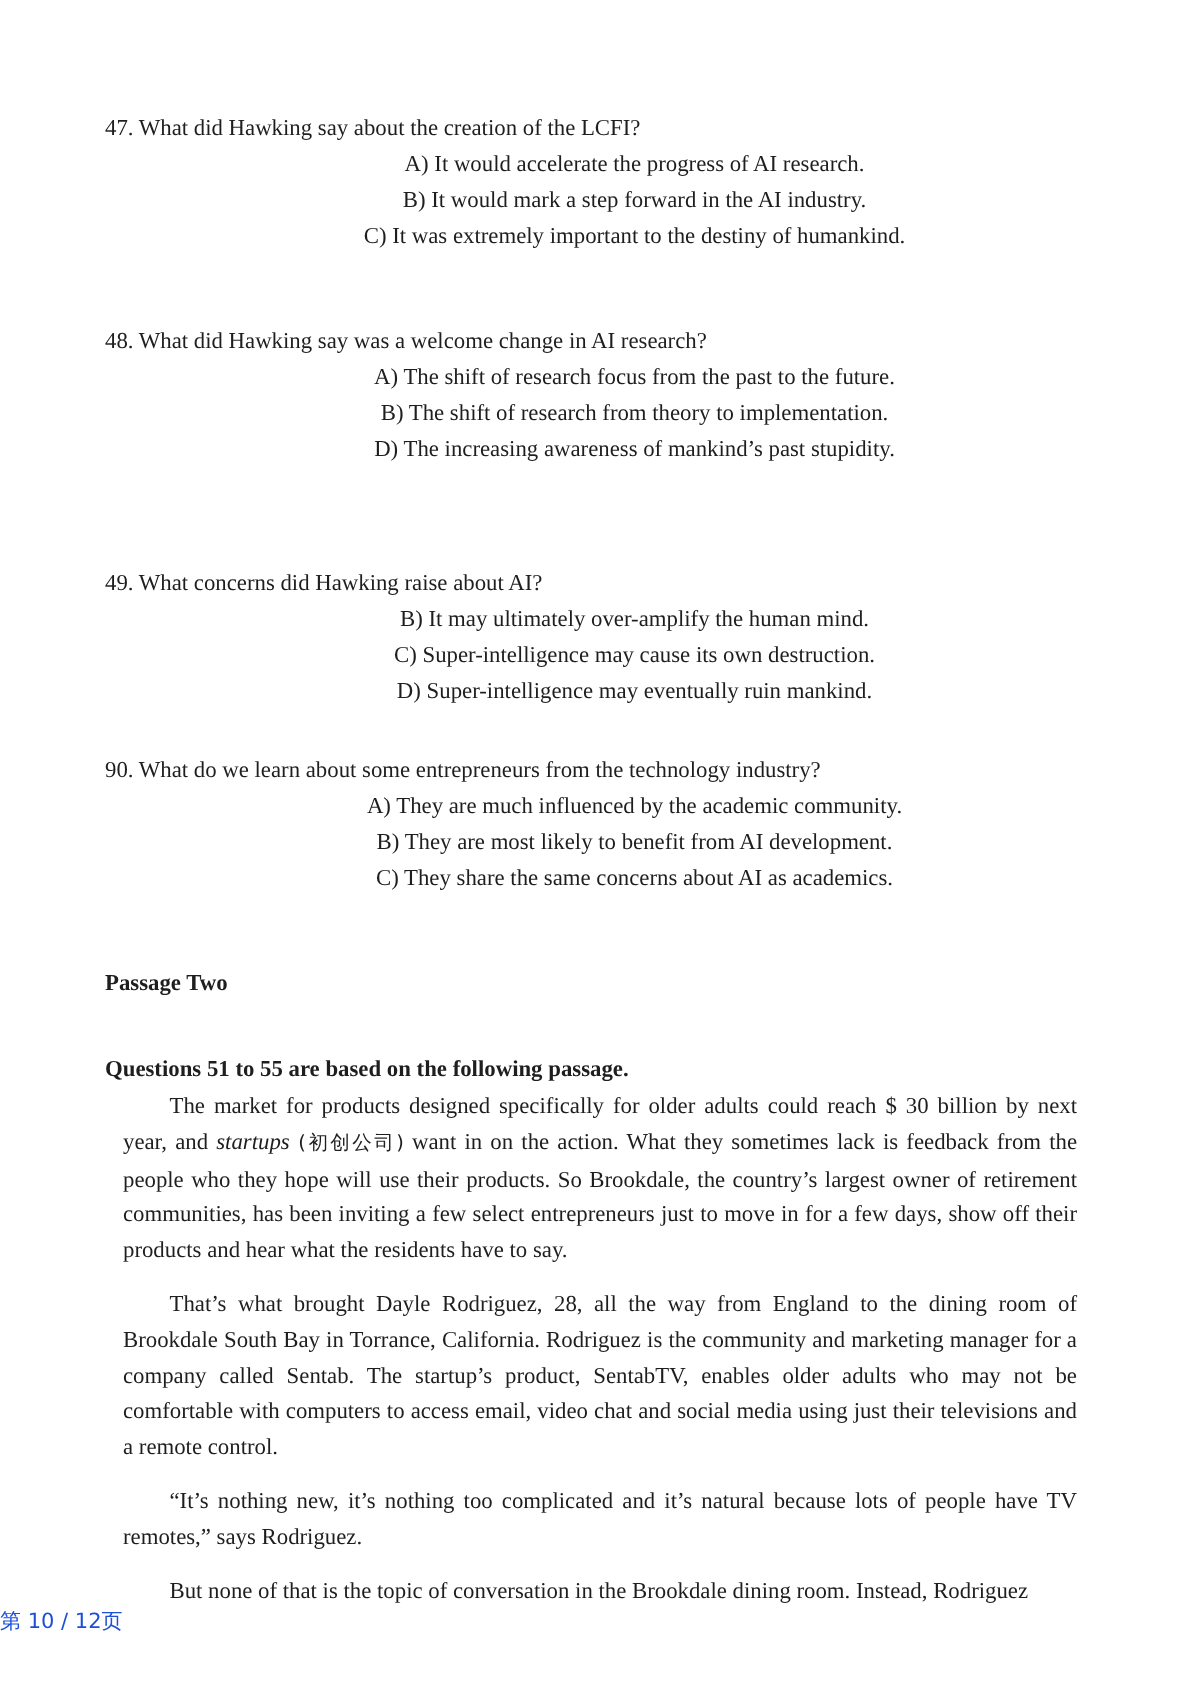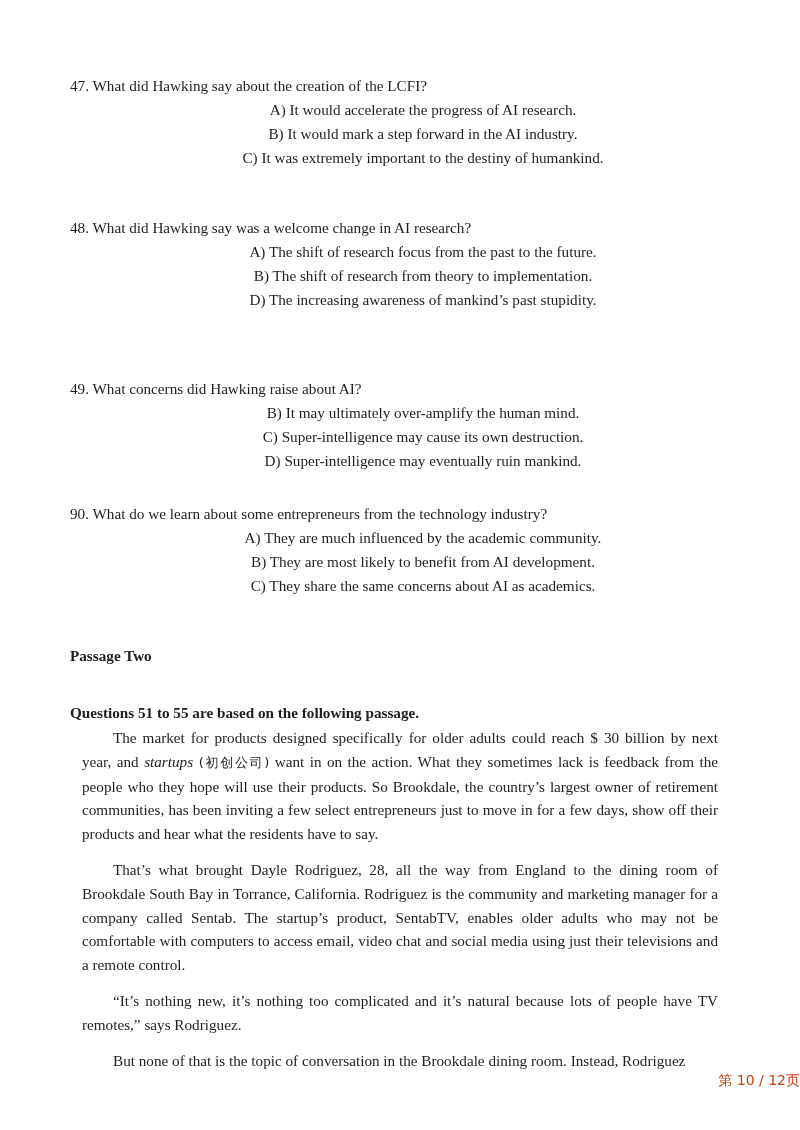--- a/index.html
+++ b/index.html
@@ -65,24 +65,24 @@
     .cn {
       font-family: "DejaVu Sans", sans-serif;
       font-size: 13px;
       font-style: normal;
     }
     .footer {
       position: absolute;
       top: 1072px;
       left: 0;
       width: 800px;
-      text-align: right;
+      text-align: left;
       font-family: "DejaVu Sans", "Liberation Sans", sans-serif;
       font-size: 14px;
-      color: #c2410c;
+      color: #1d4ed8;
     }
   </style>
 </head>
 <body>
 
 <div class="page">
 
   <div class="question" style="top:74px;">
     <div class="q-stem">47. What did Hawking say about the creation of the LCFI?</div>
     <div class="q-option">A) It would accelerate the progress of AI research.</div>

